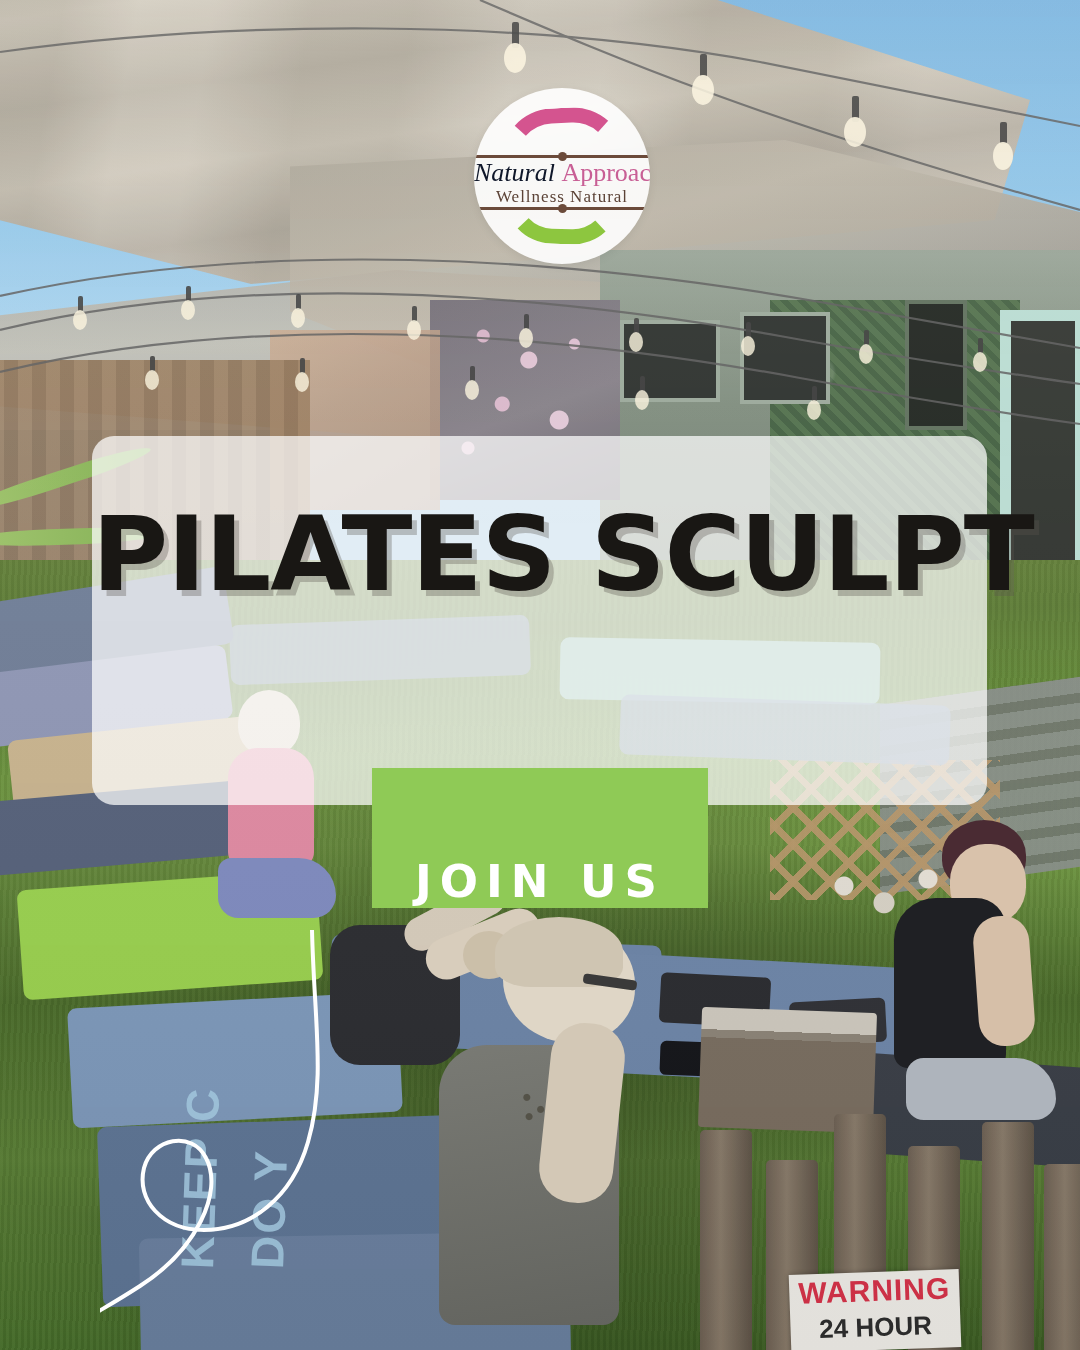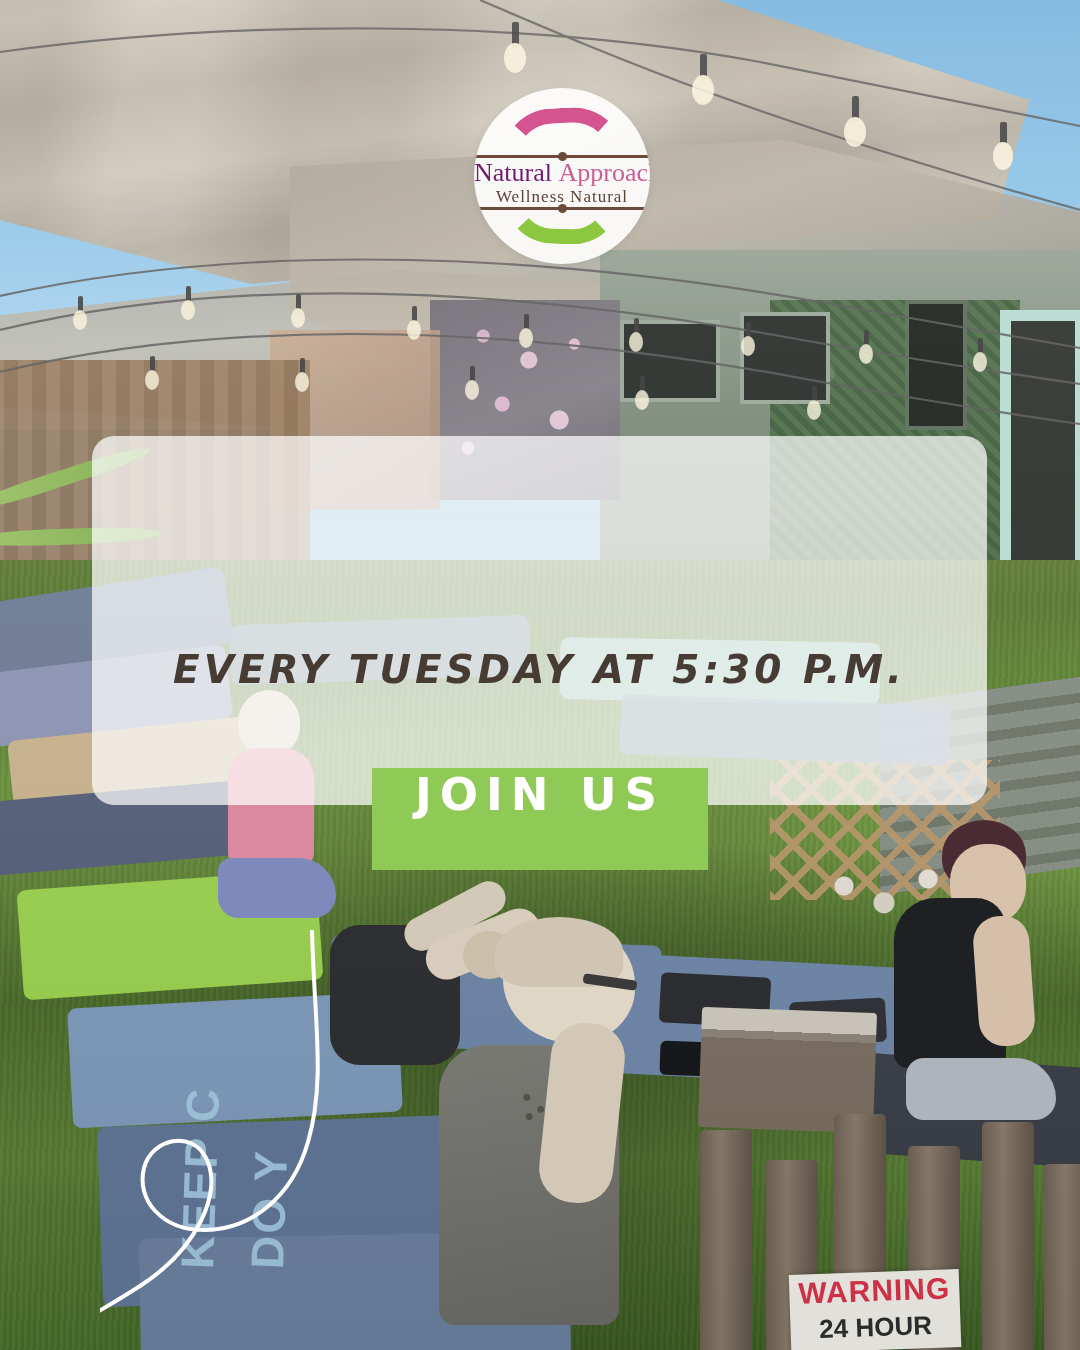--- a/index.html
+++ b/index.html
@@ -299,21 +299,21 @@
   .logo .dot{
     position:absolute; width:9px; height:9px; border-radius:50%; background:#6b4a3a;
   }
   .logo .dot.d1{ left:84px; top:64px; }
   .logo .dot.d2{ left:84px; top:116px; }
   .logo .l1{
     position:absolute; left:0; right:0; top:72px; text-align:center;
     font-family:"Liberation Serif", serif; font-size:26px; line-height:1;
     white-space:nowrap;
   }
-  .logo .l1 .g{ color:#701a75; }
+  .logo .l1 .g{ color:#0f172a;font-style:italic; }
   .logo .l1 .p{ color:#c85f95; }
   .logo .l2{
     position:absolute; left:0; right:0; top:99px; text-align:center;
     font-family:"Liberation Serif", serif; font-size:17px; color:#5b4236;
     letter-spacing:1px;
   }
 
   
   .panel{
     position:absolute; left:92px; top:436px; width:895px; height:369px;
@@ -339,23 +339,23 @@
     text-align:center;
     font-family:"DejaVu Sans", sans-serif;
     font-style:italic; font-weight:bold;
     font-size:39px; line-height:1;
     letter-spacing:4px;
     color:#463c34;
     white-space:nowrap;
   }
 
   .cta{
-    position:absolute; left:372px; top:768px; width:336px; height:102px;
+    position:absolute; left:372px; top:768px; width:336px; height:140px;
     background:#8fca56;
-    display:flex; align-items:flex-start; justify-content:center;
+    display:flex; align-items:flex-end; justify-content:center;
     border:none; cursor:pointer;
   }
   .cta span{
     font-family:"DejaVu Sans", sans-serif;
     font-weight:bold; font-size:45px; letter-spacing:8px;
     color:#ffffff;
   }
 </style>
 </head>
 <body>
@@ -558,19 +558,19 @@
       <span class="g">Natural</span><span>&nbsp;</span><span class="p">Approach</span>
     </div>
     <div class="l2">Wellness Natural</div>
     <div class="bar b2"></div>
     <div class="dot d2"></div>
     <div class="arc-bot"></div>
   </div>
 
   <div class="panel"></div>
 
-  <h2 class="subhead">EVERY TUESDAY AT 5:30 P.M.</h2>
+  <h1 class="headline">PILATES SCULPT</h1>
 
   <button class="cta">
     <span>JOIN US</span>
   </button>
 
 </div>
 
 </body></html>

